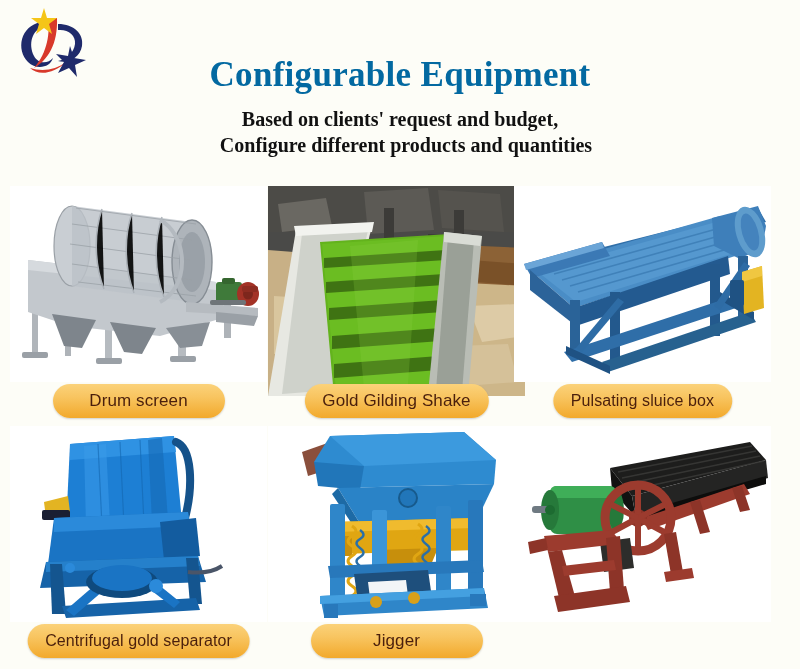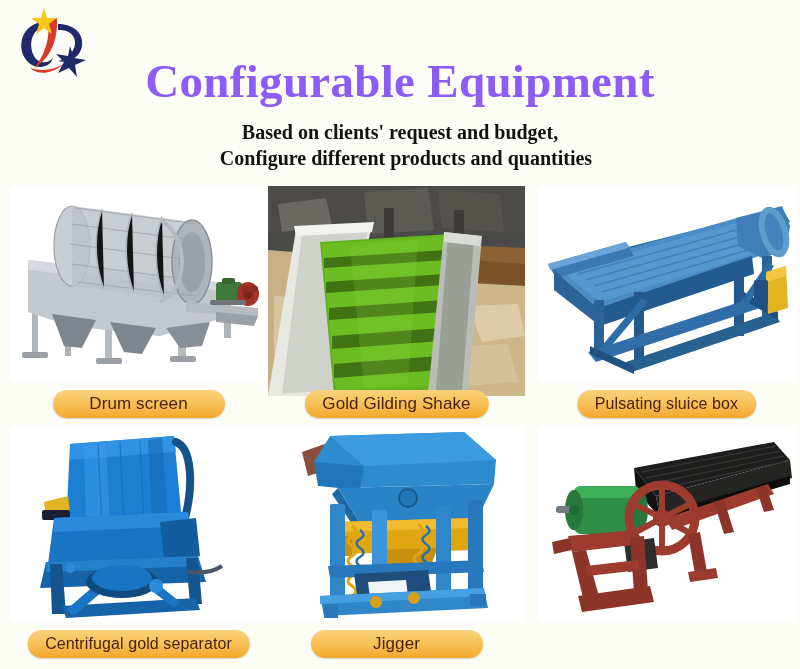--- a/index.html
+++ b/index.html
@@ -29,22 +29,22 @@
   .header {
     position: absolute;
     left: 0;
     top: 56px;
     width: 800px;
     text-align: center;
   }
   .title {
     font-family: "Liberation Serif", serif;
     font-weight: bold;
-    font-size: 47px;
-    color: #8b5cf6;
+    font-size: 35px;
+    color: #0369a1;
     letter-spacing: 0.3px;
     line-height: 1.1;
   }
   .subtitle {
     font-family: "Liberation Serif", serif;
     font-weight: bold;
     font-size: 20px;
     color: #111111;
     line-height: 1.30;
     margin-top: 11px;
@@ -62,21 +62,21 @@
   }
   .card {
     position: absolute;
     width: 257px;
     height: 238px;
   }
   .card.r0 { top: 0px; }
   .card.r1 { top: 240px; }
   .card.c0 { left: 10px; }
   .card.c1 { left: 268px; }
-  .card.c2 { left: 538px; }
+  .card.c2 { left: 514px; }
 
   .photo {
     position: absolute;
     left: 0;
     top: 0;
     width: 100%;
     height: 196px;
     overflow: hidden;
     background: #ffffff;
   }
@@ -88,21 +88,21 @@
   .photo svg { display: block; width: 100%; height: 100%; }
 
   
   .pill {
     position: absolute;
     left: 50%;
     transform: translateX(-50%);
     bottom: 6px;
     min-width: 172px;
     max-width: 252px;
-    height: 28px;
+    height: 34px;
     border-radius: 17px;
     background: linear-gradient(180deg,#fbd27a 0%, #f8c45f 40%, #f2a92c 100%);
     box-shadow: 0 1px 2px rgba(0,0,0,0.18);
     display: flex;
     align-items: center;
     justify-content: center;
     padding: 0 18px;
     white-space: nowrap;
   }
   .pill span {

